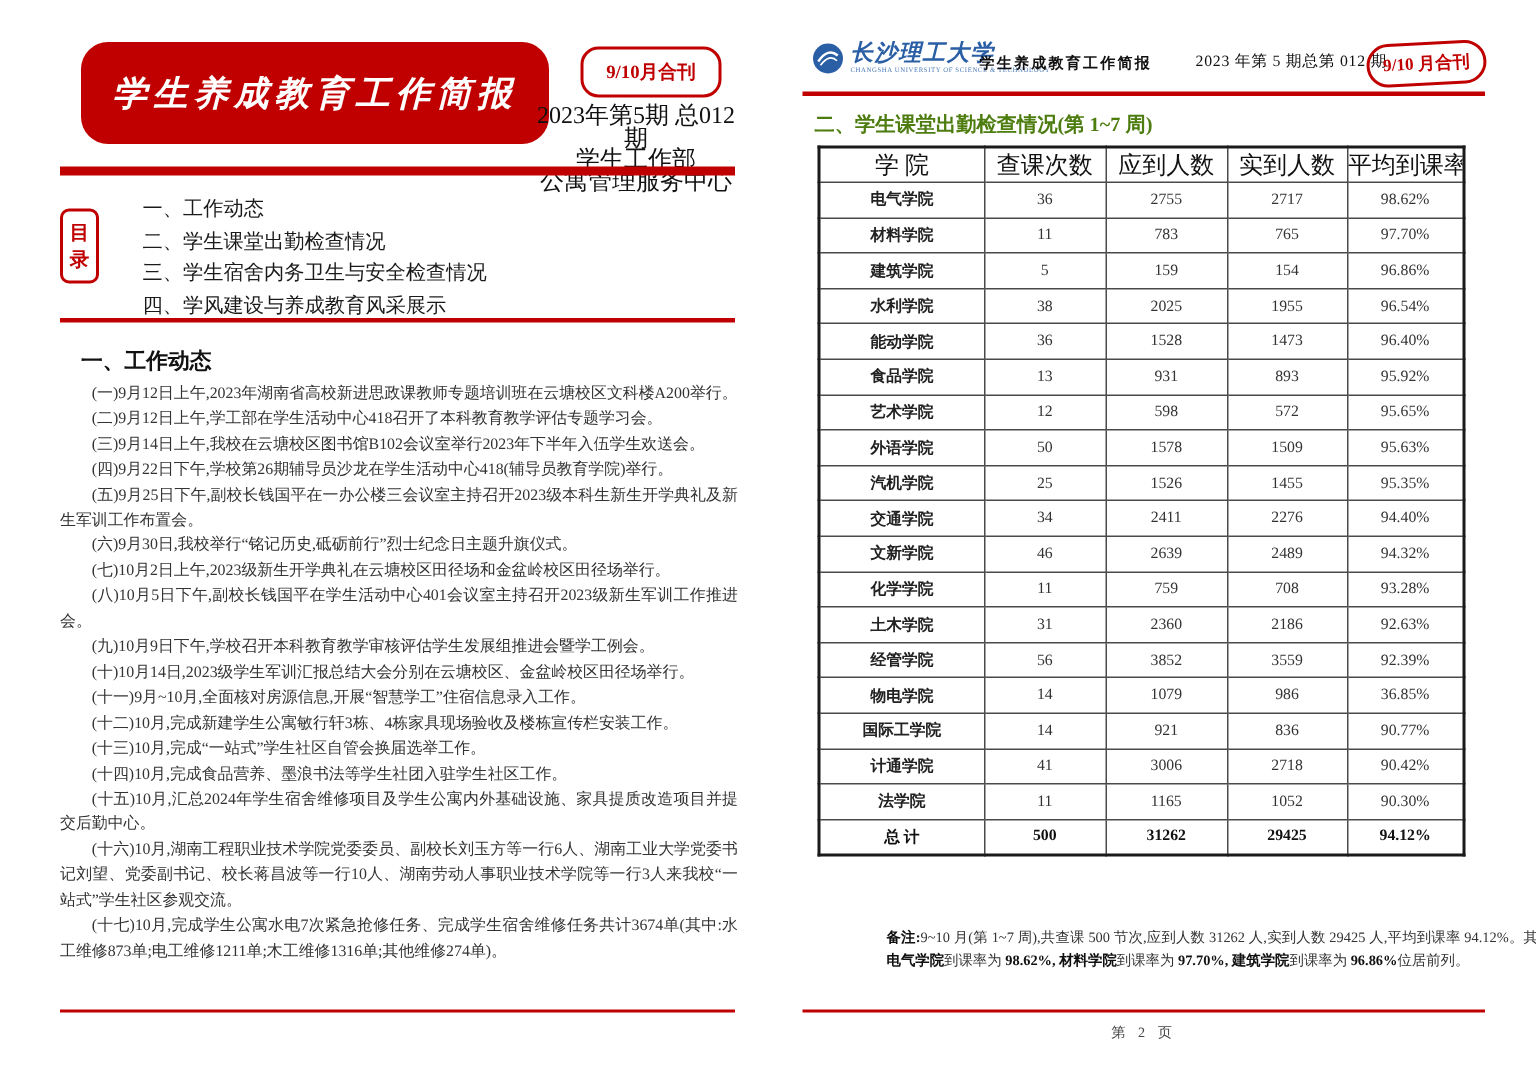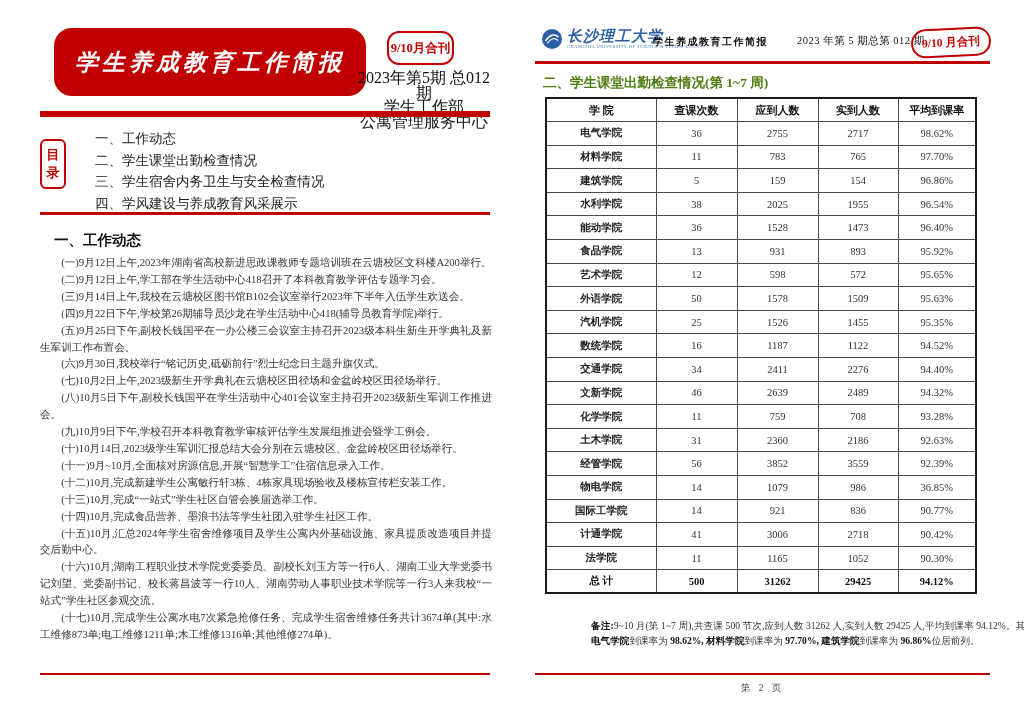--- a/index.html
+++ b/index.html
@@ -9,21 +9,21 @@
   .page { position:absolute; top:18px; height:692px; }
   #page-left  { left:40px;  width:450px; }
   #page-right { left:535px; width:455px; }
 
   
   .banner { position:absolute; left:14px; top:10px; width:312px; height:68px;
             background:#c00000; border-radius:18px; display:flex;
             align-items:center; justify-content:center; }
   .banner-title { color:#fff; font-size:23px; font-weight:bold; letter-spacing:4px;
                   font-style:italic; white-space:nowrap; }
-  .issue-badge { position:absolute; left:347px; top:13px; width:67px; height:34px;
+  .issue-badge { position:absolute; left:347px; top:13px; width:94px; height:34px;
                  border:2.5px solid #c00000; border-radius:12px; display:flex;
                  align-items:center; justify-content:center;
                  color:#c00000; font-size:12.5px; font-weight:bold; }
   .issue-block { position:absolute; left:318px; top:53px; width:132px;
                  text-align:center; font-size:16px; line-height:14.5px; color:#111; }
   .double-rule { position:absolute; left:0; top:93px; width:450px; height:3px;
                  border-top:3px solid #c00000; border-bottom:3px solid #c00000; }
   .toc-box { position:absolute; left:0px; top:121px; width:26px;
              border:2px solid #c00000; border-radius:6px; padding:5px 0;
              color:#c00000; font-weight:bold; font-size:13px; text-align:center;
@@ -57,21 +57,21 @@
              border:2.5px solid #c00000; border-radius:15px; color:#c00000;
              font-size:11.5px; font-weight:bold; transform:rotate(-3deg); white-space:nowrap; }
   .r-header-rule { position:absolute; left:0; top:43px; width:455px; height:2.5px; background:#c00000; }
   .section2-title { position:absolute; left:8px; top:56px; font-size:13.5px;
                     font-weight:bold; color:#4d7c0f; }
   .attendance { position:absolute; left:10px; top:79px; border-collapse:collapse;
                 table-layout:fixed; width:430px; border:2px solid #1a1a1a; }
   .attendance th, .attendance td { border:1px solid #4a4a4a; text-align:center;
                 vertical-align:middle; height:23.6px; font-size:10.5px; color:#333;
                 overflow:hidden; white-space:nowrap; }
-  .attendance th { font-weight:bold; font-size:11px; color:#111; }
+  .attendance th { font-weight:normal; font-size:16px; color:#111; }
   .attendance td.college { font-weight:600; color:#222; }
   .attendance tr.total-row td { font-weight:bold; color:#111; }
   .note { position:absolute; left:8px; top:600px; width:444px;
           font-size:9.6px; line-height:15px; color:#333; text-align:justify;margin-left:48px; }
   .note .b { font-weight:bold; color:#111; }
 </style>
 </head>
 <body>
 
 <div id="canvas">
@@ -233,27 +233,20 @@
             <td>95.63%</td>
           </tr>
           <tr>
             <td class="college">汽机学院</td>
             <td>25</td>
             <td>1526</td>
             <td>1455</td>
             <td>95.35%</td>
           </tr>
           <tr>
-            <td class="college">数统学院</td>
-            <td>16</td>
-            <td>1187</td>
-            <td>1122</td>
-            <td>94.52%</td>
-          </tr>
-          <tr>
             <td class="college">交通学院</td>
             <td>34</td>
             <td>2411</td>
             <td>2276</td>
             <td>94.40%</td>
           </tr>
           <tr>
             <td class="college">文新学院</td>
             <td>46</td>
             <td>2639</td>

